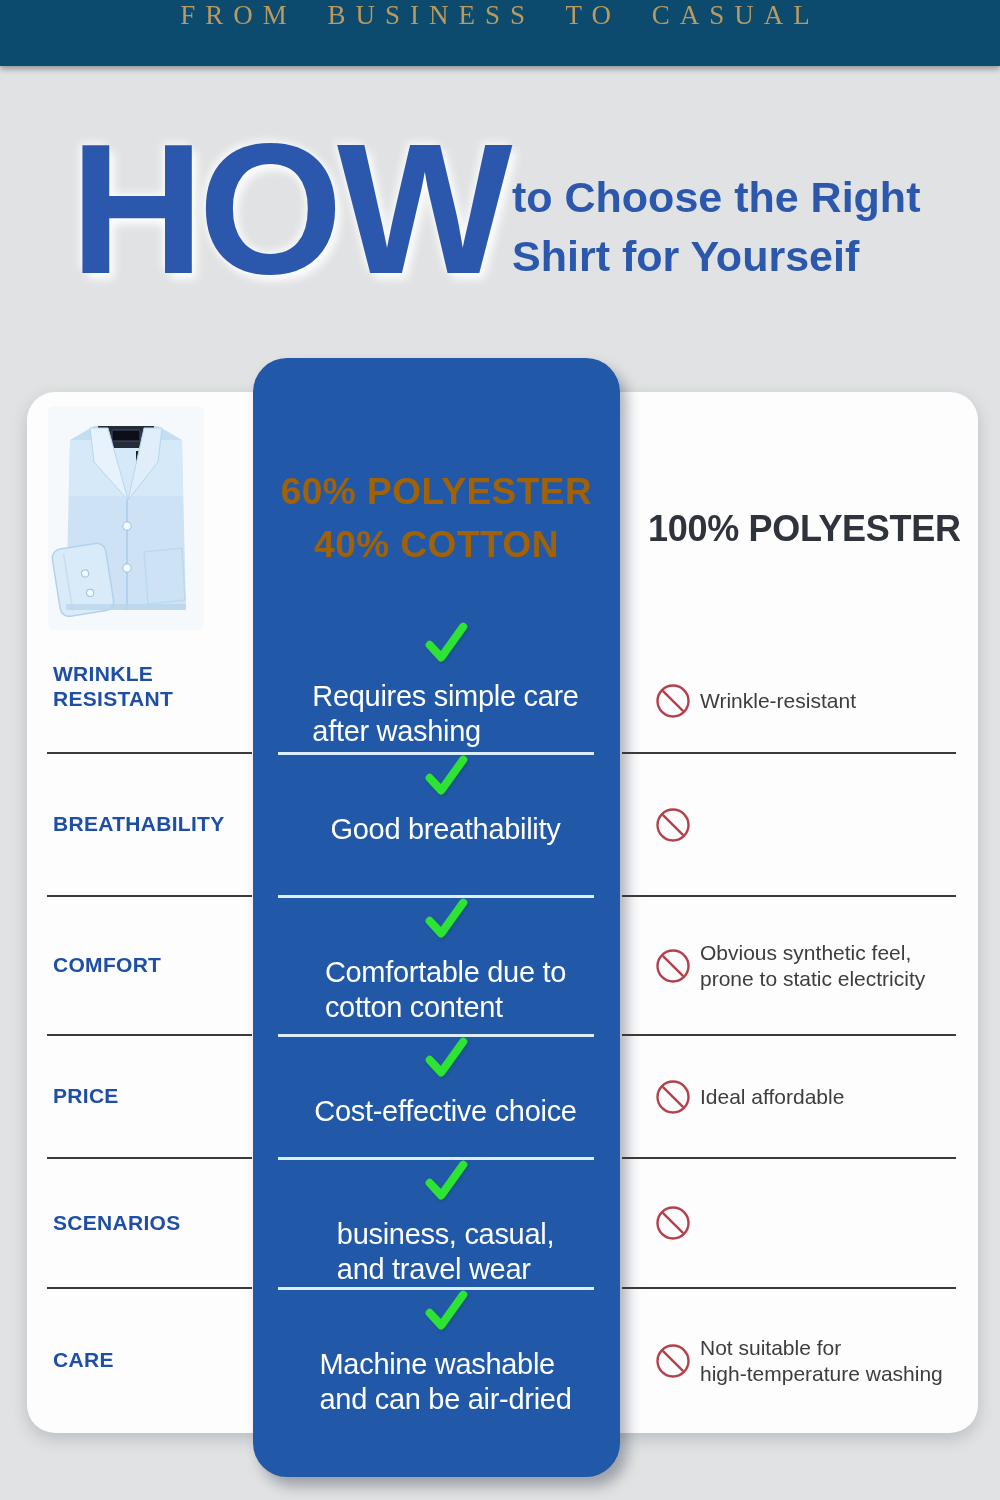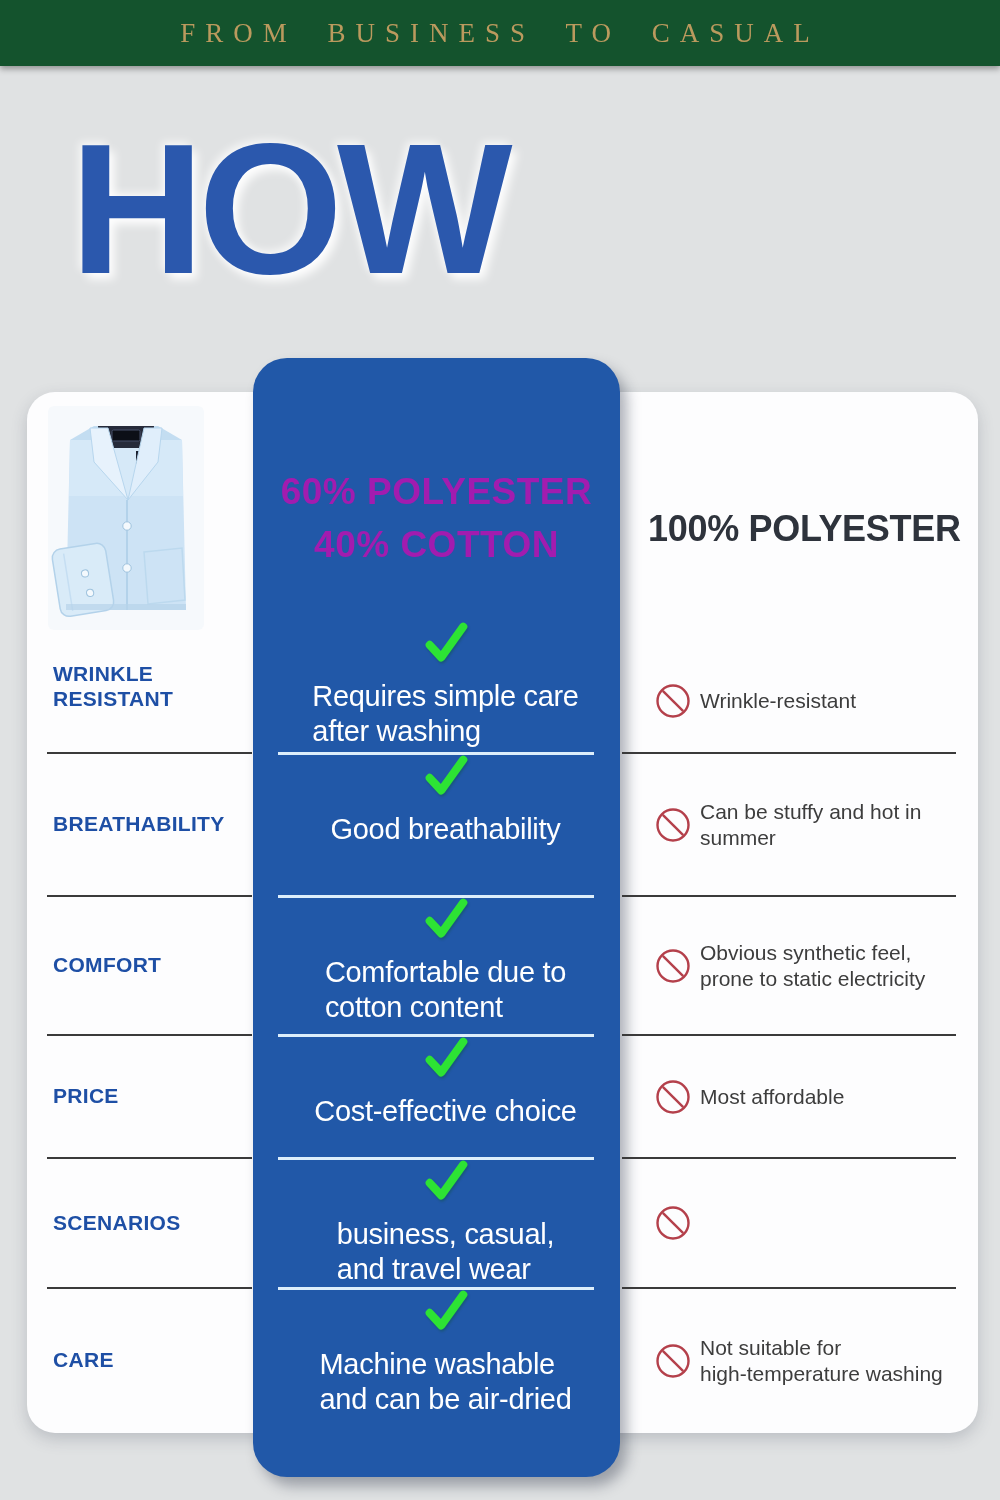--- a/index.html
+++ b/index.html
@@ -1,40 +1,40 @@
 <!DOCTYPE html>
 <html><head>
 <meta charset="utf-8">
 <style>
   html,body{margin:0;padding:0;background:#e0e2e3;}
   .page{position:relative;width:1000px;height:1500px;background:#e0e2e3;
         font-family:"Liberation Sans",sans-serif;overflow:hidden;}
 
   
-  .banner{position:absolute;left:0;top:0;width:100%;height:66px;background:#14532d;
-          display:flex;align-items:center;justify-content:center;
+  .banner{position:absolute;left:0;top:0;width:100%;height:66px;background:#0c4a6e;
+          display:flex;align-items:flex-start;justify-content:center;
           box-shadow:0 3px 6px rgba(0,0,0,.35);z-index:5;}
   .banner-text{font-family:"Liberation Serif",serif;font-size:27px;color:#bb9a5e;
                letter-spacing:10px;word-spacing:14px;font-weight:400;}
 
   
   .how{position:absolute;left:70px;top:116px;font-size:186px;font-weight:700;
        color:#2b58ad;letter-spacing:-6px;line-height:1;
        text-shadow:5px 6px 10px rgba(255,255,255,.95),-3px -3px 8px rgba(255,255,255,.75);}
   .subtitle{position:absolute;left:512px;top:168px;font-size:43px;font-weight:700;
             color:#2b58ad;line-height:1.38;white-space:pre-line;}
 
   
   .card{position:absolute;left:27px;top:392px;width:951px;height:1041px;
         background:#fdfdfe;border-radius:28px;box-shadow:0 6px 16px rgba(60,70,85,.22);z-index:1;}
   .blue-col{position:absolute;left:253px;top:358px;width:367px;height:1119px;
             background:#2158a8;border-radius:34px;
             box-shadow:7px 9px 14px rgba(25,35,55,.35);z-index:2;}
   .blue-header{position:absolute;left:253px;top:466px;width:367px;text-align:center;
-               font-size:37px;font-weight:700;color:#a21caf;line-height:1.42;
+               font-size:37px;font-weight:700;color:#a16207;line-height:1.42;
                letter-spacing:.5px;white-space:pre-line;z-index:3;}
   .right-header{position:absolute;left:648px;top:508px;font-size:36px;font-weight:700;
                 color:#2e333c;letter-spacing:-.3px;z-index:2;}
 
   
   .shirt{position:absolute;left:46px;top:404px;width:160px;height:228px;z-index:2;}
 
   
   .row{position:absolute;left:27px;width:846px;z-index:3;}
   .cell{position:absolute;top:0;height:100%;display:flex;align-items:center;}
@@ -57,20 +57,22 @@
 </head>
 <body>
 
 <div class="page">
 
   <header class="banner">
     <span class="banner-text">FROM BUSINESS TO CASUAL</span>
   </header>
 
   <div class="how">HOW</div>
+  <div class="subtitle">to Choose the Right
+Shirt for Yourseif</div>
 
   <section class="card"></section>
   <div class="blue-col"></div>
 
   <svg class="shirt" viewBox="0 0 160 228" aria-hidden="true">
     <rect x="2" y="2" width="156" height="224" rx="6" fill="#f6f9fc"></rect>
     <path d="M24,36 L136,36 L140,206 L20,206 Z" fill="#cde3f5"></path>
     <path d="M24,36 L136,36 L137,92 L23,92 Z" fill="#d6e9f8"></path>
     <path d="M24,36 L48,22 L112,22 L136,36 Z" fill="#c3ddf1"></path>
     <path d="M52,22 L108,22 L106,44 L54,44 Z" fill="#262b3a"></path>
@@ -120,22 +122,20 @@
       <svg class="check" viewBox="0 0 48 48">
           <path d="M7 26 L19 39 L42 7" fill="none" stroke="#2de334" stroke-width="8.5" stroke-linecap="round" stroke-linejoin="round"></path>
         </svg>
       <span class="pro-text">Good breathability</span>
     </div>
     <div class="cell con">
       <svg class="no" viewBox="0 0 40 40">
           <circle cx="20" cy="20" r="15.5" fill="none" stroke="#b4404b" stroke-width="2.4"></circle>
           <line x1="9.8" y1="9.8" x2="30.2" y2="30.2" stroke="#b4404b" stroke-width="2.4"></line>
         </svg>
-      <span class="con-text">Can be stuffy and hot in
-summer</span>
     </div>
   </div>
 
   <div class="row" style="top:896px;height:139px;">
     <div class="cell label">COMFORT</div>
     <div class="cell pro">
       <svg class="check" viewBox="0 0 48 48">
           <path d="M7 26 L19 39 L42 7" fill="none" stroke="#2de334" stroke-width="8.5" stroke-linecap="round" stroke-linejoin="round"></path>
         </svg>
       <span class="pro-text">Comfortable due to
@@ -157,21 +157,21 @@
       <svg class="check" viewBox="0 0 48 48">
           <path d="M7 26 L19 39 L42 7" fill="none" stroke="#2de334" stroke-width="8.5" stroke-linecap="round" stroke-linejoin="round"></path>
         </svg>
       <span class="pro-text">Cost-effective choice</span>
     </div>
     <div class="cell con">
       <svg class="no" viewBox="0 0 40 40">
           <circle cx="20" cy="20" r="15.5" fill="none" stroke="#b4404b" stroke-width="2.4"></circle>
           <line x1="9.8" y1="9.8" x2="30.2" y2="30.2" stroke="#b4404b" stroke-width="2.4"></line>
         </svg>
-      <span class="con-text">Most affordable</span>
+      <span class="con-text">Ideal affordable</span>
     </div>
   </div>
 
   <div class="row" style="top:1158px;height:130px;">
     <div class="cell label">SCENARIOS</div>
     <div class="cell pro">
       <svg class="check" viewBox="0 0 48 48">
           <path d="M7 26 L19 39 L42 7" fill="none" stroke="#2de334" stroke-width="8.5" stroke-linecap="round" stroke-linejoin="round"></path>
         </svg>
       <span class="pro-text">business, casual,

